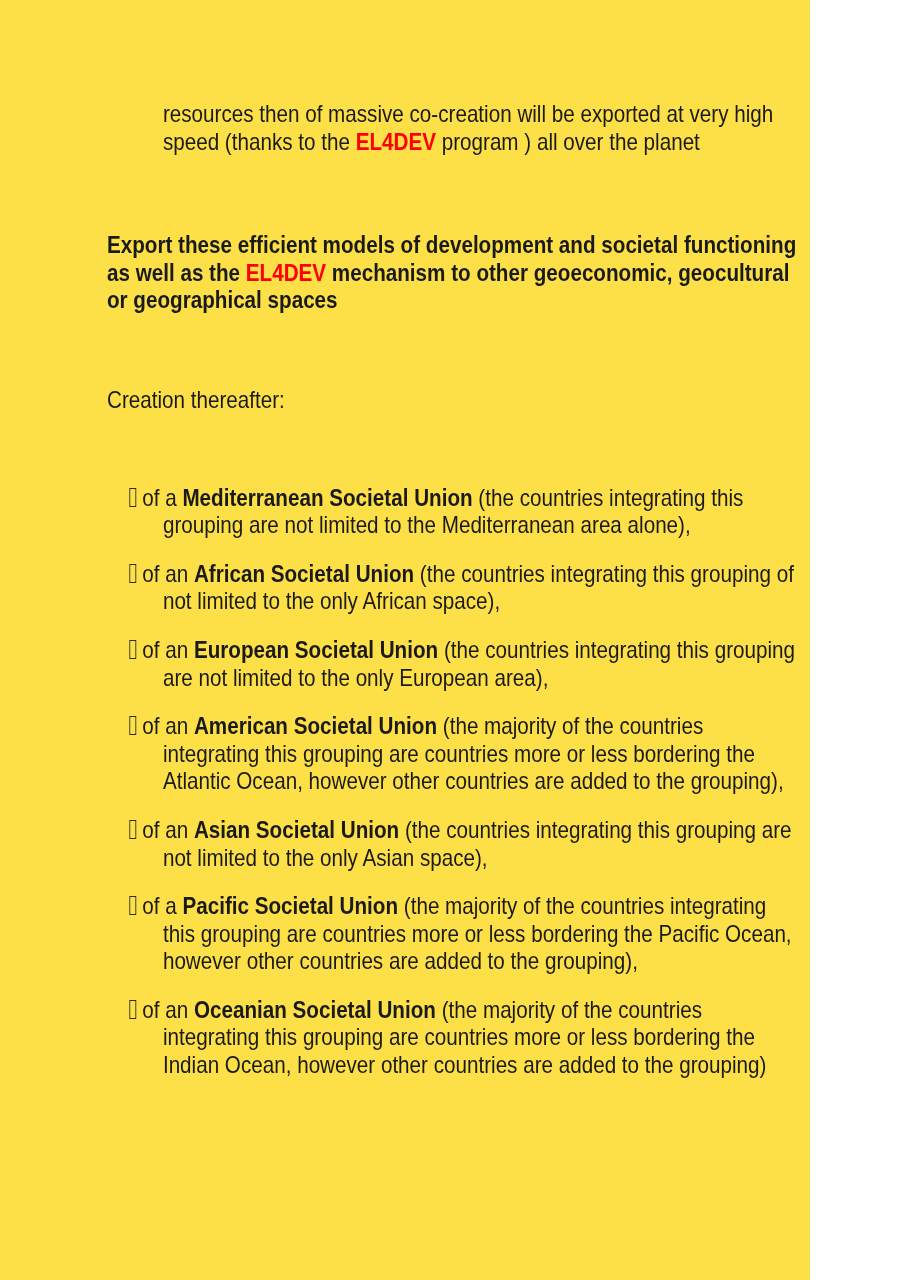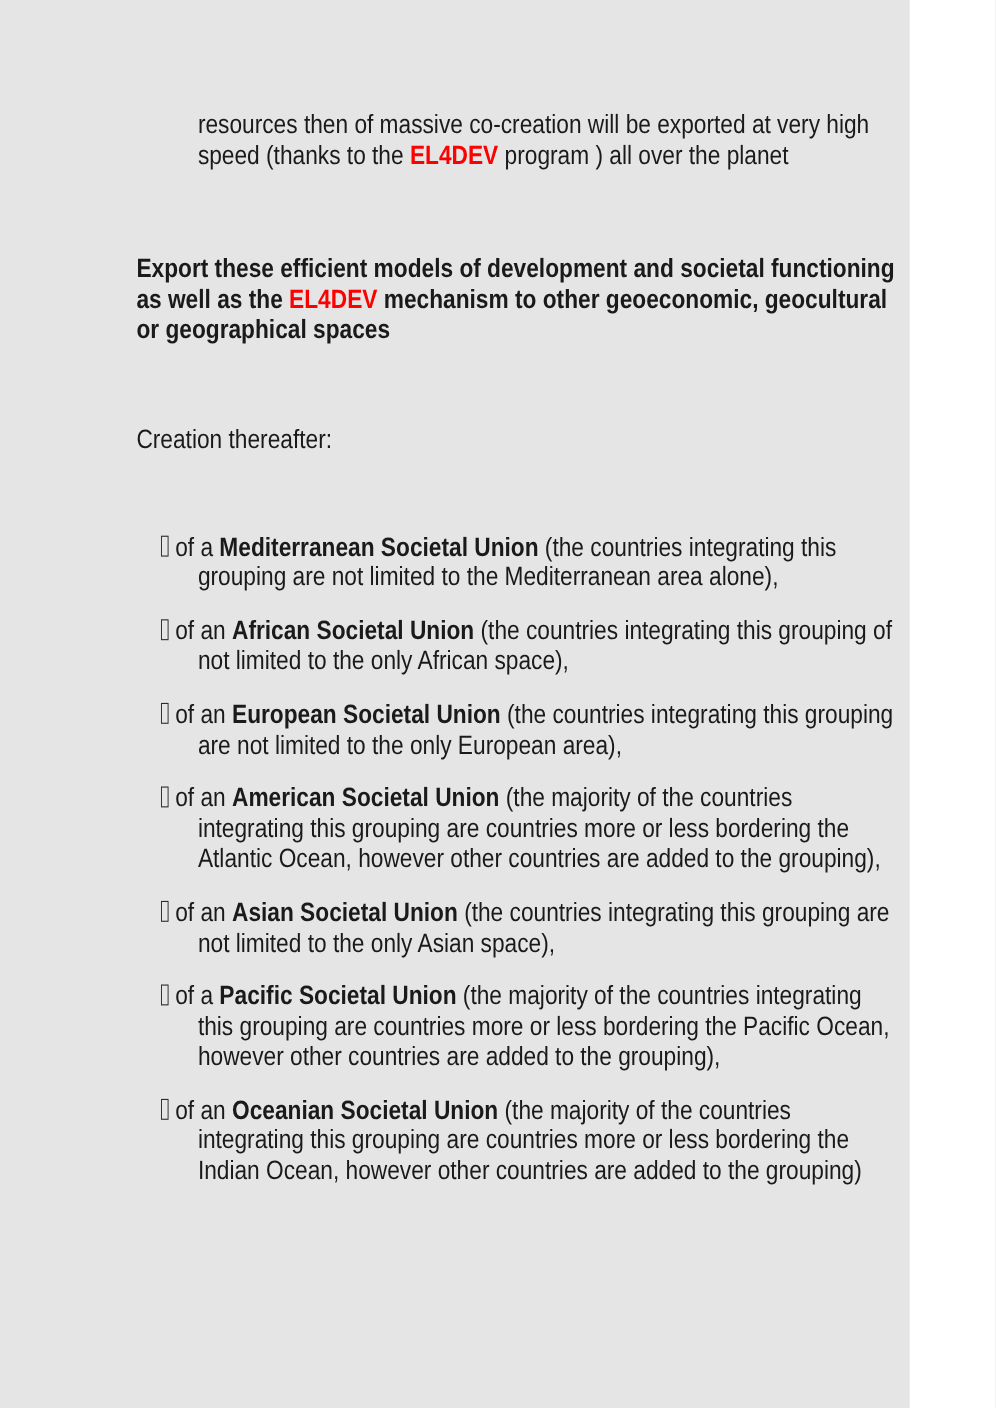--- a/index.html
+++ b/index.html
@@ -5,23 +5,22 @@
   html, body { margin: 0; padding: 0; }
   body {
     background: #ffffff;
     font-family: "Liberation Sans", sans-serif;
     color: #1a1a1a;
   }
   .page {
     position: relative;
     width: 810px;
     height: 1280px;
-    background: #e5e5e5;
+    background: #fde047;
     overflow: hidden;
-    padding-left: 17px;
   }
   .content {
     margin-left: 107px;
     padding-top: 100px;
     width: 802px;
     font-size: 24px;
     line-height: 1.15;
     transform: scaleX(0.86);
     transform-origin: 0 0;
     text-align: left;

